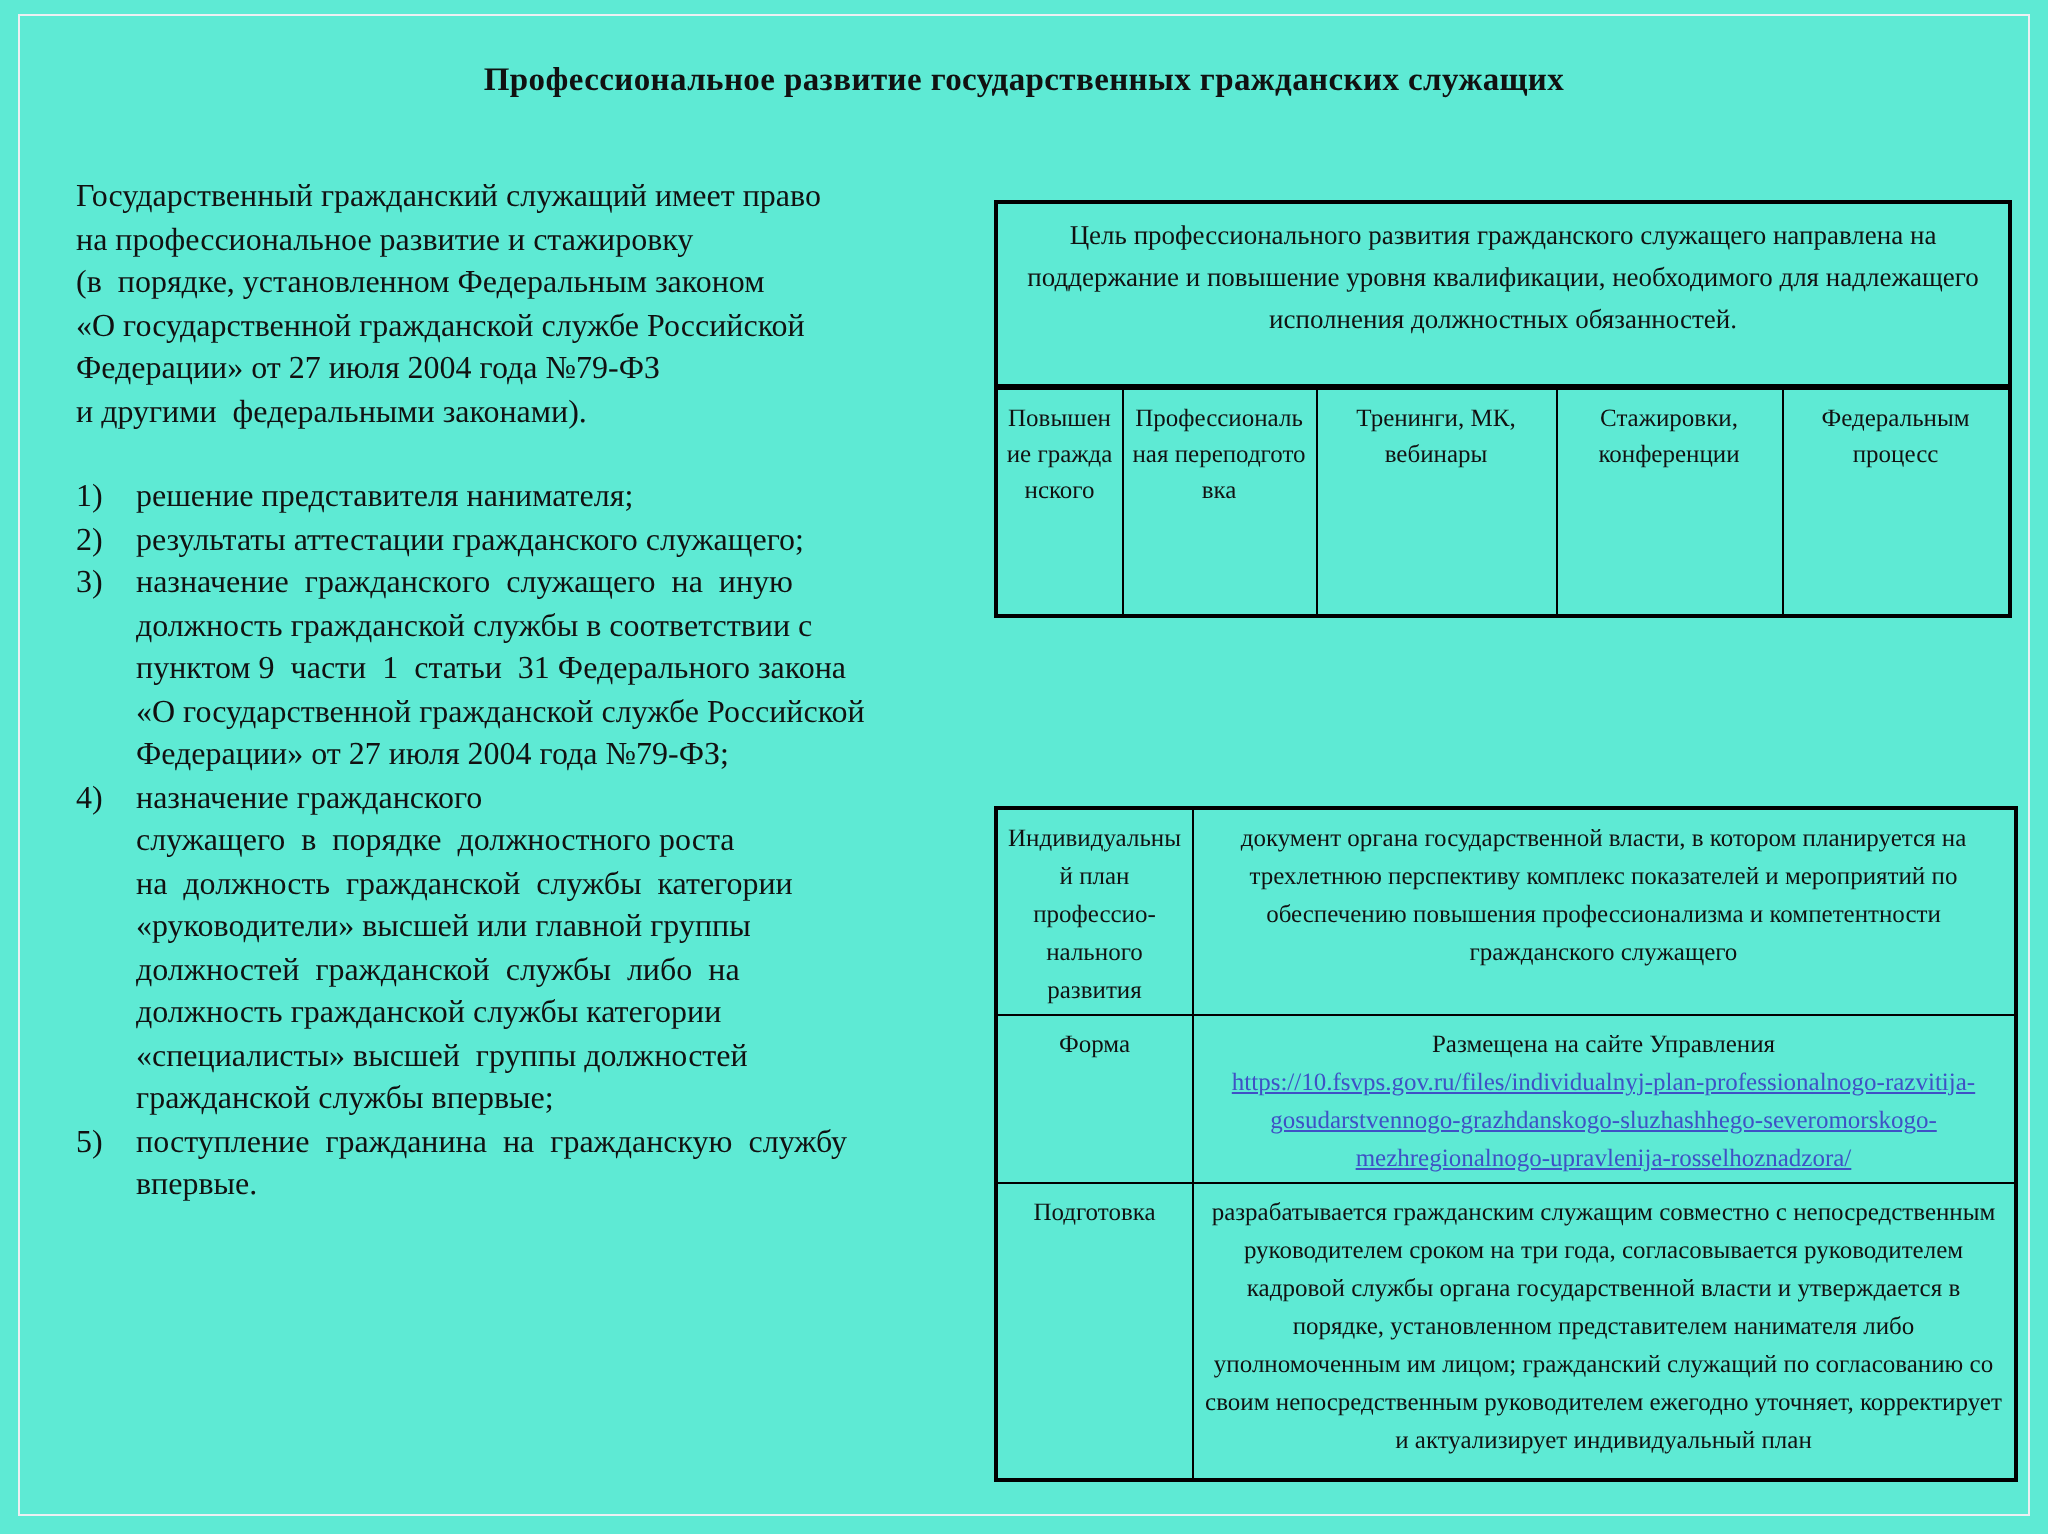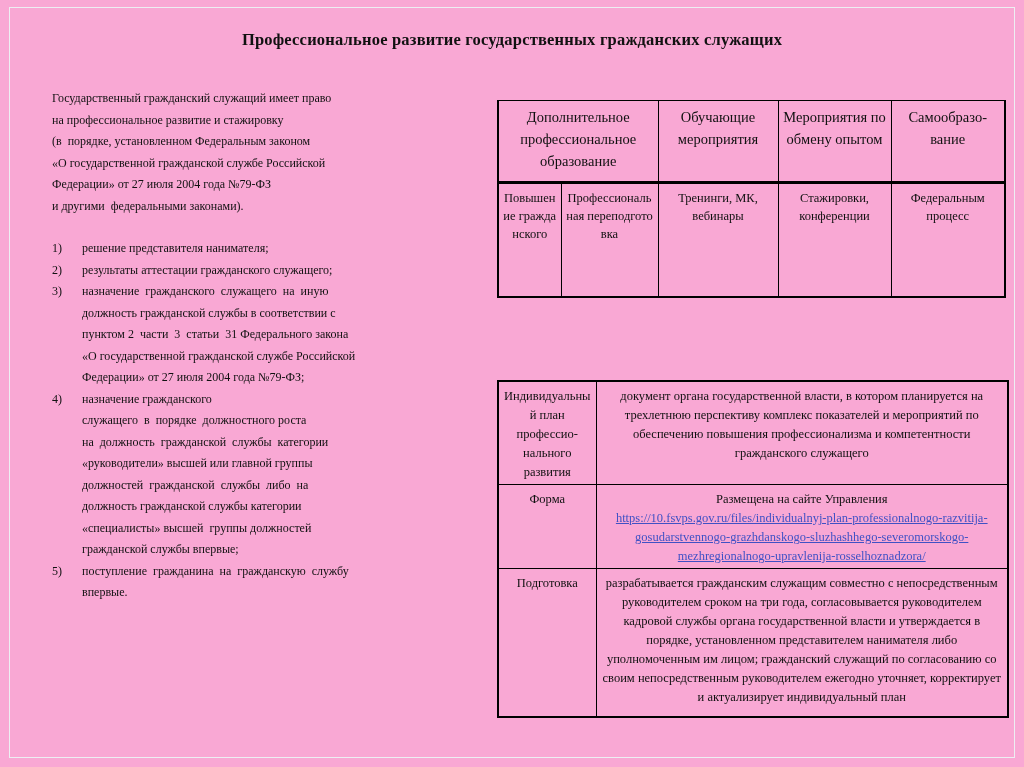--- a/index.html
+++ b/index.html
@@ -1,26 +1,26 @@
 <!DOCTYPE html>
 <html><head>
 <meta charset="utf-8">
 <style>
   html,body{margin:0;padding:0;background:#ffffff;}
   .page{
-    position:relative;width:1024px;height:767px;background:#f9a8d4;
+    position:relative;width:1024px;height:767px;background:#5eead4;
     font-family:"Liberation Serif","DejaVu Serif",serif;color:#111;overflow:hidden;
   }
   .frame{position:absolute;left:9px;top:7px;right:9px;bottom:9px;border:1px solid #edeff2;pointer-events:none;}
   .title{
     position:absolute;left:0;top:30px;width:100%;text-align:center;
     font-size:16.5px;font-weight:bold;letter-spacing:.2px;
   }
   
-  .leftcol{position:absolute;left:52px;top:88px;width:462px;font-size:12px;line-height:21.5px;}
+  .leftcol{position:absolute;left:38px;top:88px;width:462px;font-size:16px;line-height:21.5px;}
   .leftcol p{margin:0;white-space:pre-wrap;}
   .gap{height:21px;}
   ol.grounds{list-style:none;margin:0;padding:0;}
   ol.grounds li{display:flex;}
   ol.grounds .num{width:30px;flex:0 0 30px;}
   ol.grounds .itxt{flex:1;white-space:pre-wrap;}
   
   table{border-collapse:collapse;table-layout:fixed;}
   td{vertical-align:top;padding:5px 3px 2px 3px;overflow:hidden;}
   .goal-table{position:absolute;left:497px;top:100px;width:507px;}
@@ -28,21 +28,21 @@
   .goal-table .outer-t{border-top-width:2px;}
   .goal-table .outer-l{border-left-width:2px;}
   .goal-table .outer-r{border-right-width:2px;}
   .goal-table .outer-b{border-bottom-width:2px;}
   .goal-table .thick-top{border-top-width:3px;}
   .goal-head{font-size:13.5px;line-height:21px;height:83px;}
   .goal-cols td{font-size:14.5px;line-height:22px;height:73px;}
   .goal-detail td{font-size:12.5px;line-height:18px;height:105px;}
   .cell-narrow{word-break:break-all;}
   .cell-wrap{overflow-wrap:anywhere;}
-  .plan-table{position:absolute;left:497px;top:380px;width:510px;padding-left:24px;}
+  .plan-table{position:absolute;left:497px;top:403px;width:510px;padding-left:24px;}
   .plan-table td{border:1px solid #000;font-size:12.5px;line-height:19px;text-align:center;}
   .plan-table .outer-t{border-top-width:2px;}
   .plan-table .outer-l{border-left-width:2px;}
   .plan-table .outer-r{border-right-width:2px;}
   .plan-table .outer-b{border-bottom-width:2px;margin-left:15px;}
   .plan-label{overflow-wrap:anywhere;word-break:break-word;line-height:18px;}
   .r1{height:79px;} .r2{height:69px;font-family:Liberation Serif, serif;} .r3{height:148px;}
   a.site-link{color:#3f51c5;text-decoration:underline;overflow-wrap:anywhere;display:inline-block;}
 </style>
 </head>
@@ -67,21 +67,21 @@
         <span class="itxt">решение представителя нанимателя;</span>
       </li>
       <li>
         <span class="num">2)</span>
         <span class="itxt">результаты аттестации гражданского служащего;</span>
       </li>
       <li>
         <span class="num">3)</span>
         <span class="itxt">назначение  гражданского  служащего  на  иную
 должность гражданской службы в соответствии с
-пунктом 2  части  3  статьи  31 Федерального закона
+пунктом 9  части  1  статьи  31 Федерального закона
 «О государственной гражданской службе Российской
 Федерации» от 27 июля 2004 года №79-ФЗ;</span>
       </li>
       <li>
         <span class="num">4)</span>
         <span class="itxt">назначение гражданского
 служащего  в  порядке  должностного роста
 на  должность  гражданской  службы  категории
 «руководители» высшей или главной группы
 должностей  гражданской  службы  либо  на
@@ -99,25 +99,22 @@
 
   <table class="goal-table">
     <colgroup>
       <col style="width:63px">
         <col style="width:97px">
         <col style="width:120px">
         <col style="width:113px">
         <col style="width:114px">
     </colgroup>
     <tbody>
-    <tr class="goal-cols">
-      <td colspan="2" class="outer-l cell-wrap">Дополнительное профессиональное образование</td>
-      <td class="cell-wrap">Обучающие мероприятия</td>
-      <td class="cell-wrap">Мероприятия по обмену опытом</td>
-      <td class="outer-r cell-wrap">Самообразо-вание</td>
+        <tr>
+      <td colspan="5" class="goal-head outer-t outer-l outer-r">Цель профессионального развития гражданского служащего направлена на поддержание и повышение уровня квалификации, необходимого для надлежащего исполнения должностных обязанностей.</td>
     </tr>
     <tr class="goal-detail">
       <td class="thick-top outer-l outer-b cell-narrow">Повышение гражданского</td>
       <td class="thick-top outer-b cell-narrow">Профессиональная переподготовка</td>
       <td class="thick-top outer-b cell-wrap">Тренинги, МК, вебинары</td>
       <td class="thick-top outer-b cell-wrap">Стажировки, конференции</td>
       <td class="thick-top outer-b outer-r cell-wrap">Федеральным процесс</td>
     </tr>
   </tbody>
     </table>

